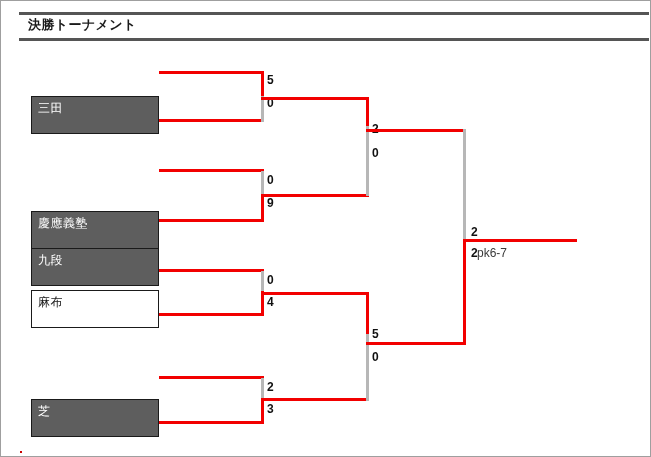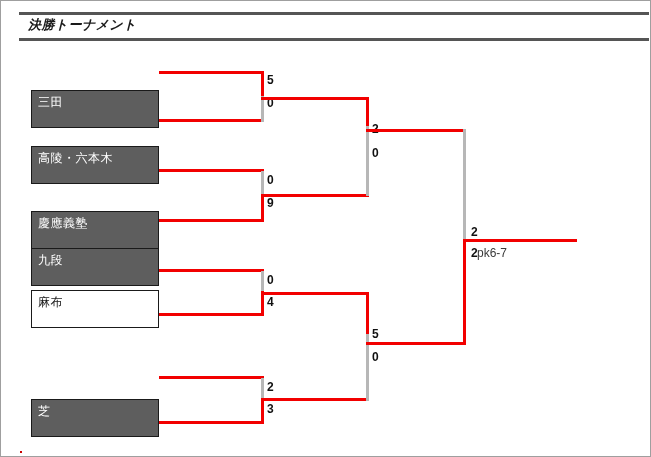--- a/index.html
+++ b/index.html
@@ -31,21 +31,20 @@
   #hdr-rule-bot  { top: 37px; }
   #page-title {
     position: absolute;
     left: 27px;
     top: 15px;
     font-size: 13px;
     font-weight: bold;
     color: #1a1a1a;
     letter-spacing: 0.4px;
     white-space: nowrap;
-    font-style: italic;
   }
   
   .team-box {
     position: absolute;
     left: 30px;
     width: 128px;
     height: 38px;
     box-sizing: border-box;
     border: 1px solid #1a1a1a;
     background: #5e5e5e;
@@ -98,25 +97,22 @@
 </style>
 </head>
 <body>
 
 <div id="bracket-page">
 
   <div class="hdr-rule" id="hdr-rule-top"></div>
   <div id="page-title">決勝トーナメント</div>
   <div class="hdr-rule" id="hdr-rule-bot"></div>
 
-  <div class="team-box" style="top:89px">
+  <div class="team-box" style="top:95px">
     <span class="team-label">三田</span>
-  </div>
-  <div class="team-box" style="top:145px">
-    <span class="team-label">高陵・六本木</span>
   </div>
   <div class="team-box" style="top:210px">
     <span class="team-label">慶應義塾</span>
   </div>
   <div class="team-box" style="top:247px">
     <span class="team-label">九段</span>
   </div>
   <div class="team-box light" style="top:289px">
     <span class="team-label">麻布</span>
   </div>

